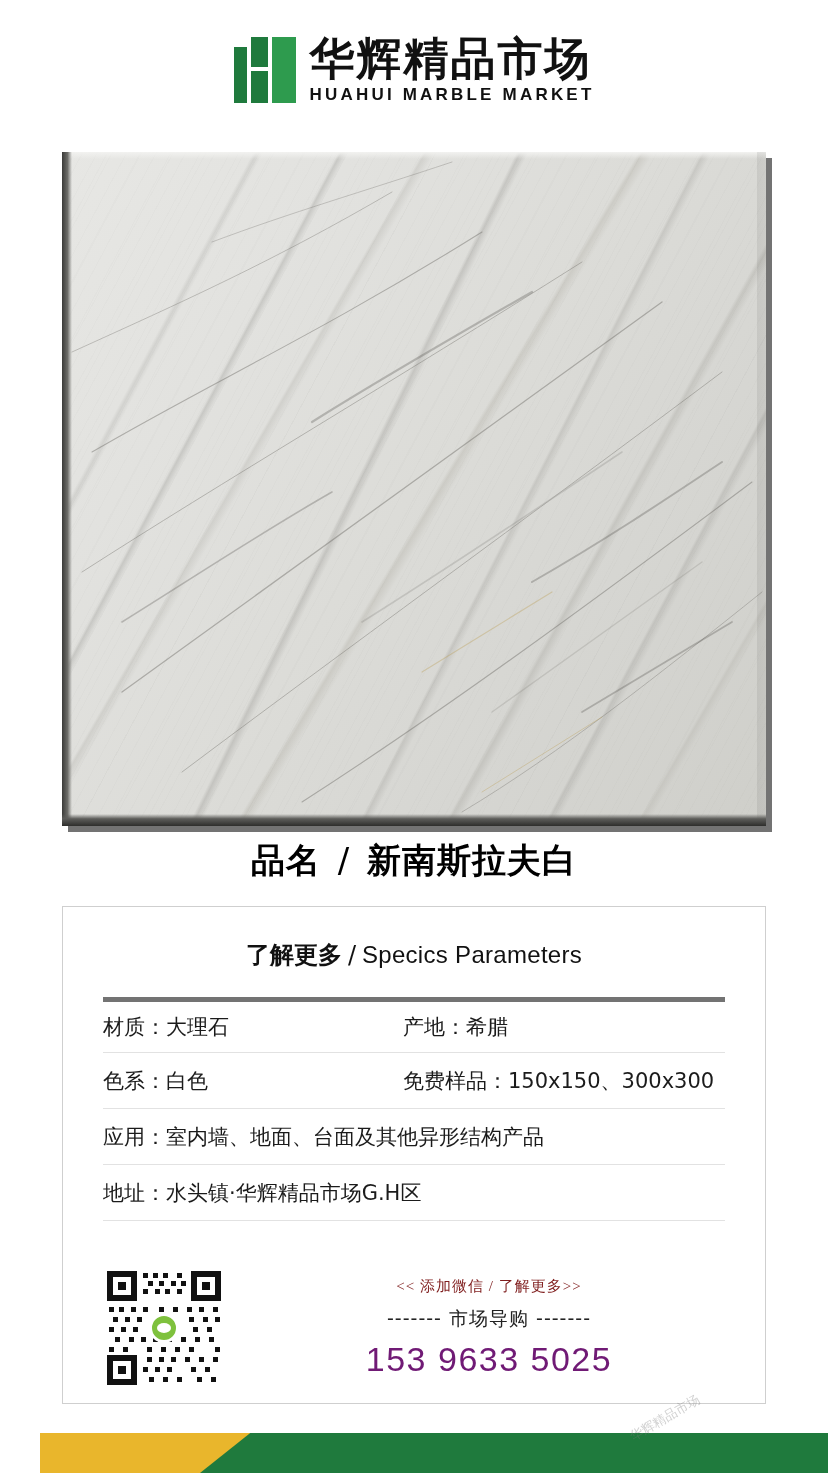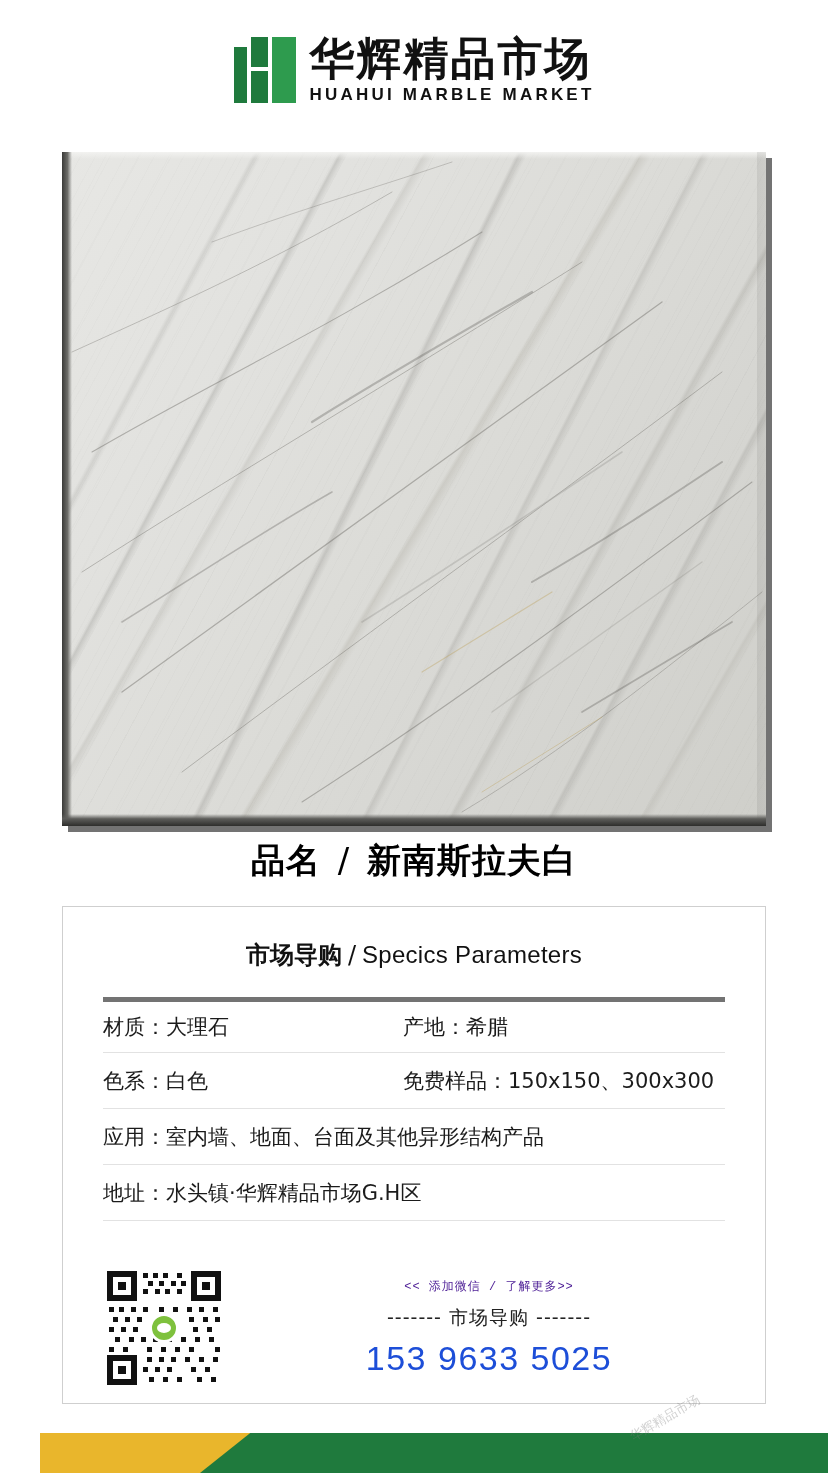--- a/index.html
+++ b/index.html
@@ -145,31 +145,31 @@
     background:#7ec13d;
     border:3px solid #fff;
     display:flex; align-items:center; justify-content:center;
   }
   .qr .wx:after {
     content:""; width:14px; height:10px; border-radius:50%;
     background:#fff;
   }
   .contact-text { flex:1; text-align:center; }
   .c-line1 {
-    font-size:12px; color:#4c1d95; letter-spacing:1px;
-    font-family:Liberation Mono, monospace;
+    font-size:15px; color:#7f1d1d; letter-spacing:1px;
+    font-family:Liberation Serif, serif;
   }
   .c-line2 {
     margin-top:10px;
     font-size:19px; color:#222; letter-spacing:1px;
     font-family:"DejaVu Sans", sans-serif;
   }
   .c-phone {
     margin-top:8px;
-    font-size:34px; color:#1d4ed8; letter-spacing:1.5px;
+    font-size:34px; color:#701a75; letter-spacing:1.5px;
     font-family:"Liberation Sans", sans-serif;
   }
 
   
   .ribbon {
     position:absolute; left:0; bottom:0; width:828px; height:62px;
     overflow:hidden; background:#ffffff;
   }
   .ribbon .yellow {
     position:absolute; left:40px; bottom:0; width:230px; height:40px;
@@ -243,21 +243,21 @@
 
   <div class="product-name">
     <span>品名</span>
     <span class="sep">/</span>
     <span>新南斯拉夫白</span>
   </div>
 
   <div class="card">
 
     <div class="card-title">
-      <span class="cn">市场导购</span><span class="slash">/</span><span class="en">Specics Parameters</span>
+      <span class="cn">了解更多</span><span class="slash">/</span><span class="en">Specics Parameters</span>
     </div>
 
     <div class="rows">
 
       <div class="row first">
         <div class="cell col-a">
           <span class="k">材质：</span>
           <span class="v">大理石</span>
         </div>
         <div class="cell col-b">

